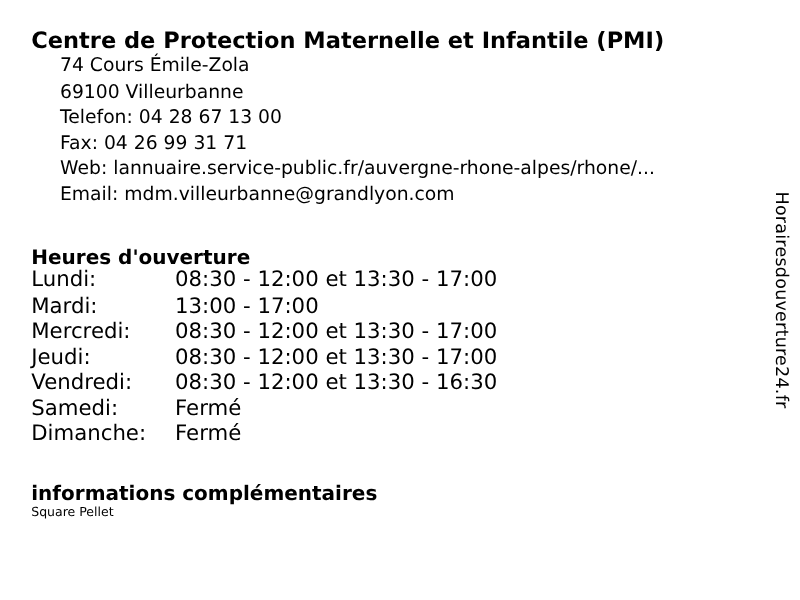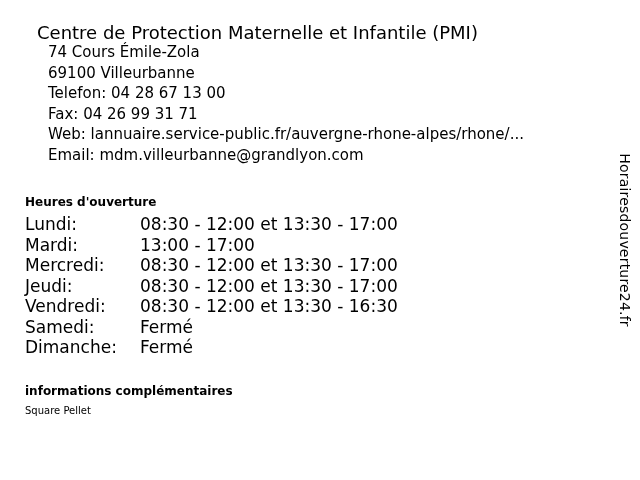--- a/index.html
+++ b/index.html
@@ -14,41 +14,40 @@
     font-family: "DejaVu Sans", "Liberation Sans", sans-serif;
     position: relative;
     overflow: hidden;
   }
   .page-title {
     position: absolute;
     left: 25px;
     top: 10px;
     width: 590px;
     font-size: 18px;
-    font-weight: normal;
+    font-weight: bold;
     line-height: 22px;
     white-space: nowrap;
-    margin-left: 12px;
   }
   .contact-block {
     position: absolute;
     left: 25px;
     top: 42px;
     width: 575px;
     font-size: 15px;
     line-height: 20.5px;
   }
   .contact-line {
     white-space: nowrap;
     margin-left: 23px;
   }
   .section-heading {
     position: absolute;
     left: 25px;
-    font-size: 12px;
+    font-size: 16px;
     font-weight: bold;
     line-height: 19px;
     white-space: nowrap;
   }
   .hours-heading {
     top: 183px;
   }
   .hours-table {
     position: absolute;
     left: 25px;

